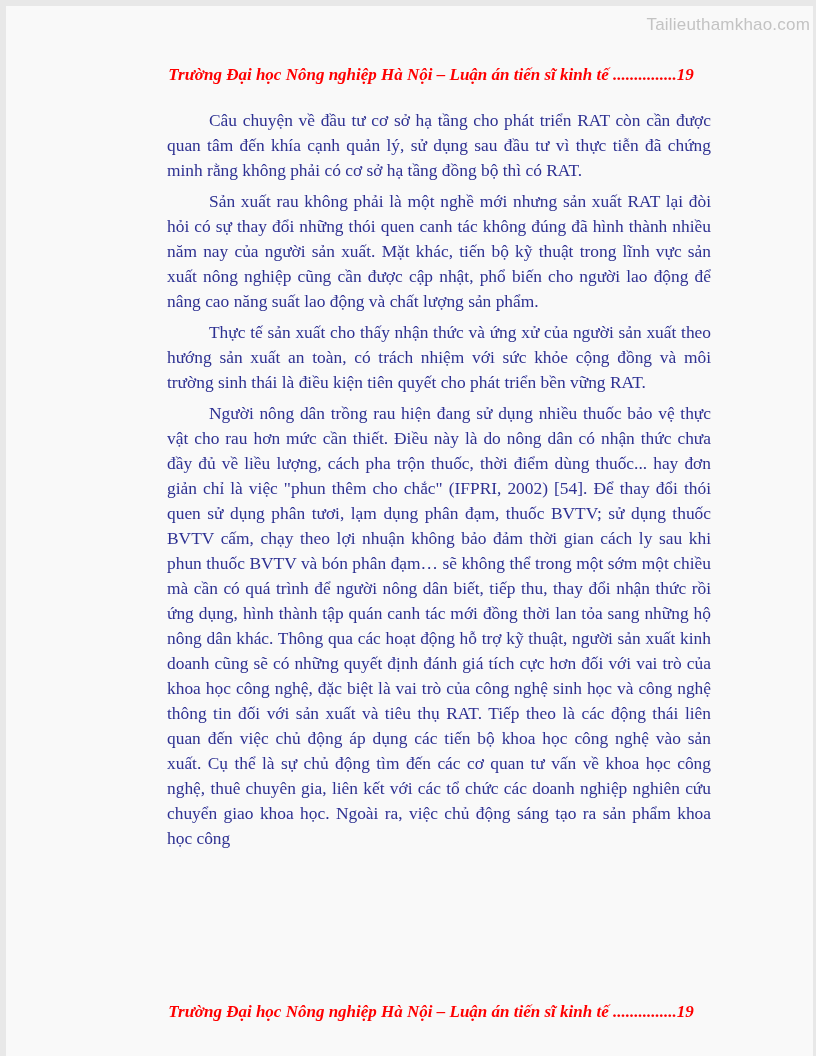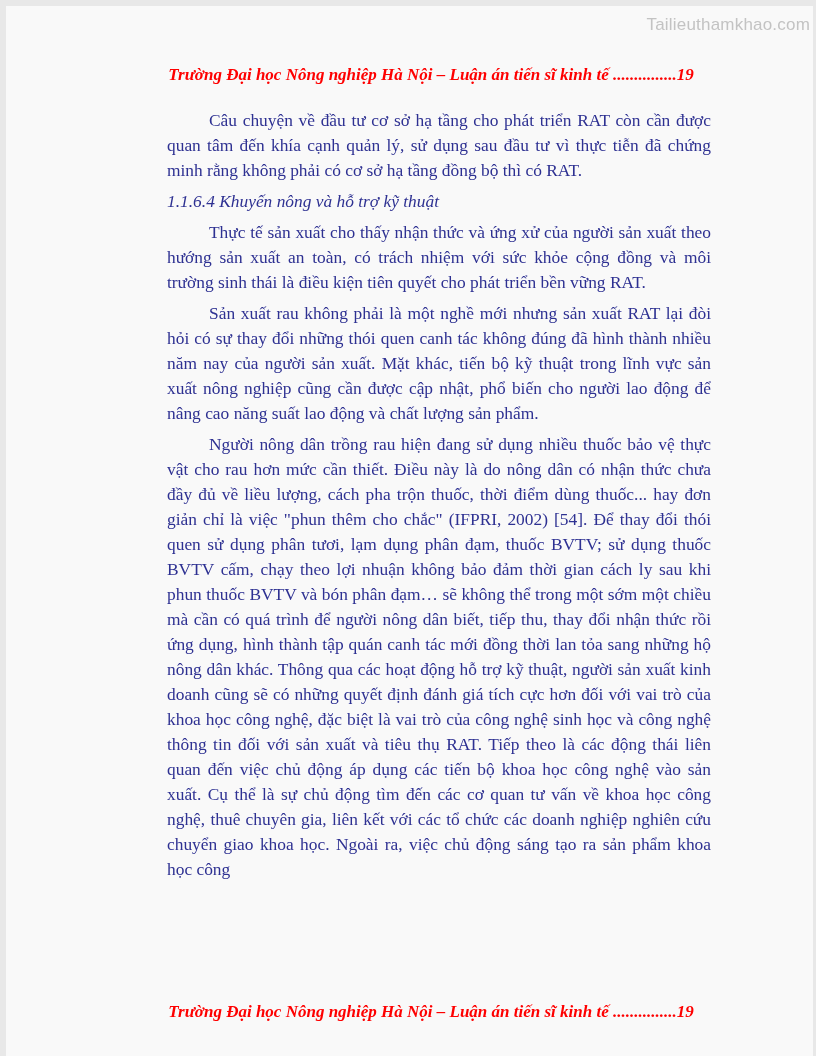--- a/index.html
+++ b/index.html
@@ -63,21 +63,20 @@
 <body>
 
 <div class="page">
 
   <div class="watermark">Tailieuthamkhao.com</div>
 
   <div class="running-title header">Trường Đại học Nông nghiệp Hà Nội – Luận án tiến sĩ kinh tế ...............19</div>
 
   <div class="content">
     <p class="body-para">Câu chuyện về đầu tư cơ sở hạ tầng cho phát triển RAT còn cần được quan tâm đến khía cạnh quản lý, sử dụng sau đầu tư vì thực tiễn đã chứng minh rằng không phải có cơ sở hạ tầng đồng bộ thì có RAT.</p>
-    <p class="section-heading">1.1.6.4 Khuyến nông và hỗ trợ kỹ thuật</p>
+    <p class="body-para">Sản xuất rau không phải là một nghề mới nhưng sản xuất RAT lại đòi hỏi có sự thay đổi những thói quen canh tác không đúng đã hình thành nhiều năm nay của người sản xuất. Mặt khác, tiến bộ kỹ thuật trong lĩnh vực sản xuất nông nghiệp cũng cần được cập nhật, phổ biến cho người lao động để nâng cao năng suất lao động và chất lượng sản phẩm.</p>
     <p class="body-para">Thực tế sản xuất cho thấy nhận thức và ứng xử của người sản xuất theo hướng sản xuất an toàn, có trách nhiệm với sức khỏe cộng đồng và môi trường sinh thái là điều kiện tiên quyết cho phát triển bền vững RAT.</p>
-    <p class="body-para">Sản xuất rau không phải là một nghề mới nhưng sản xuất RAT lại đòi hỏi có sự thay đổi những thói quen canh tác không đúng đã hình thành nhiều năm nay của người sản xuất. Mặt khác, tiến bộ kỹ thuật trong lĩnh vực sản xuất nông nghiệp cũng cần được cập nhật, phổ biến cho người lao động để nâng cao năng suất lao động và chất lượng sản phẩm.</p>
     <p class="body-para">Người nông dân trồng rau hiện đang sử dụng nhiều thuốc bảo vệ thực vật cho rau hơn mức cần thiết. Điều này là do nông dân có nhận thức chưa đầy đủ về liều lượng, cách pha trộn thuốc, thời điểm dùng thuốc... hay đơn giản chỉ là việc "phun thêm cho chắc" (IFPRI, 2002) [54]. Để thay đổi thói quen sử dụng phân tươi, lạm dụng phân đạm, thuốc BVTV; sử dụng thuốc BVTV cấm, chạy theo lợi nhuận không bảo đảm thời gian cách ly sau khi phun thuốc BVTV và bón phân đạm… sẽ không thể trong một sớm một chiều mà cần có quá trình để người nông dân biết, tiếp thu, thay đổi nhận thức rồi ứng dụng, hình thành tập quán canh tác mới đồng thời lan tỏa sang những hộ nông dân khác. Thông qua các hoạt động hỗ trợ kỹ thuật, người sản xuất kinh doanh cũng sẽ có những quyết định đánh giá tích cực hơn đối với vai trò của khoa học công nghệ, đặc biệt là vai trò của công nghệ sinh học và công nghệ thông tin đối với sản xuất và tiêu thụ RAT. Tiếp theo là các động thái liên quan đến việc chủ động áp dụng các tiến bộ khoa học công nghệ vào sản xuất. Cụ thể là sự chủ động tìm đến các cơ quan tư vấn về khoa học công nghệ, thuê chuyên gia, liên kết với các tổ chức các doanh nghiệp nghiên cứu chuyển giao khoa học. Ngoài ra, việc chủ động sáng tạo ra sản phẩm khoa học công</p>
   </div>
 
   <div class="running-title footer">Trường Đại học Nông nghiệp Hà Nội – Luận án tiến sĩ kinh tế ...............19</div>
 
 </div>
 
 </body></html>

